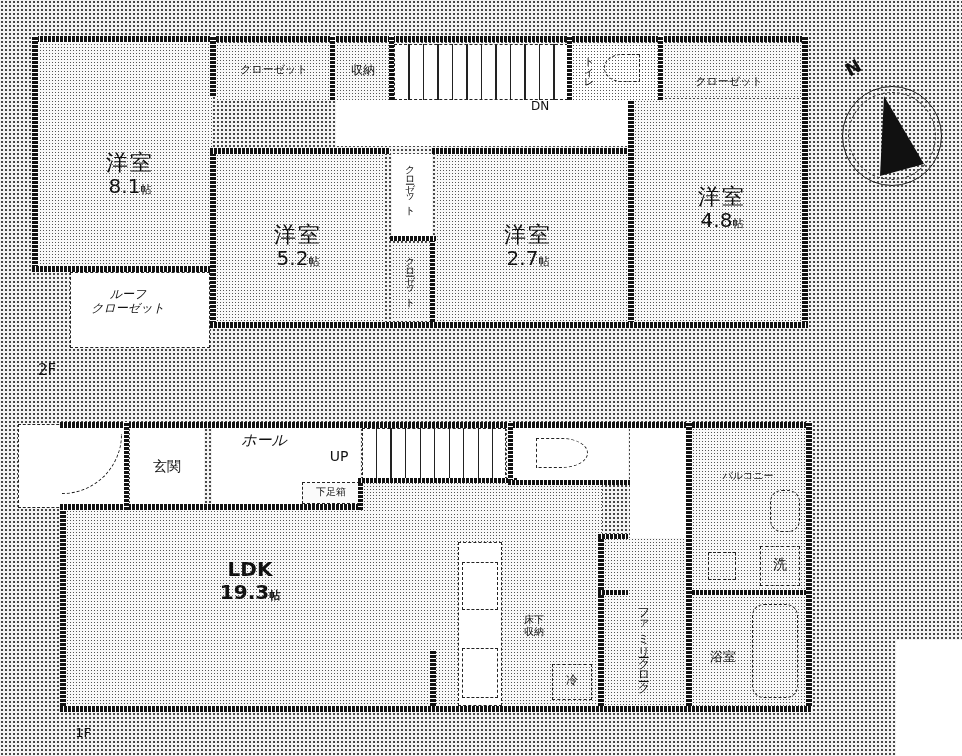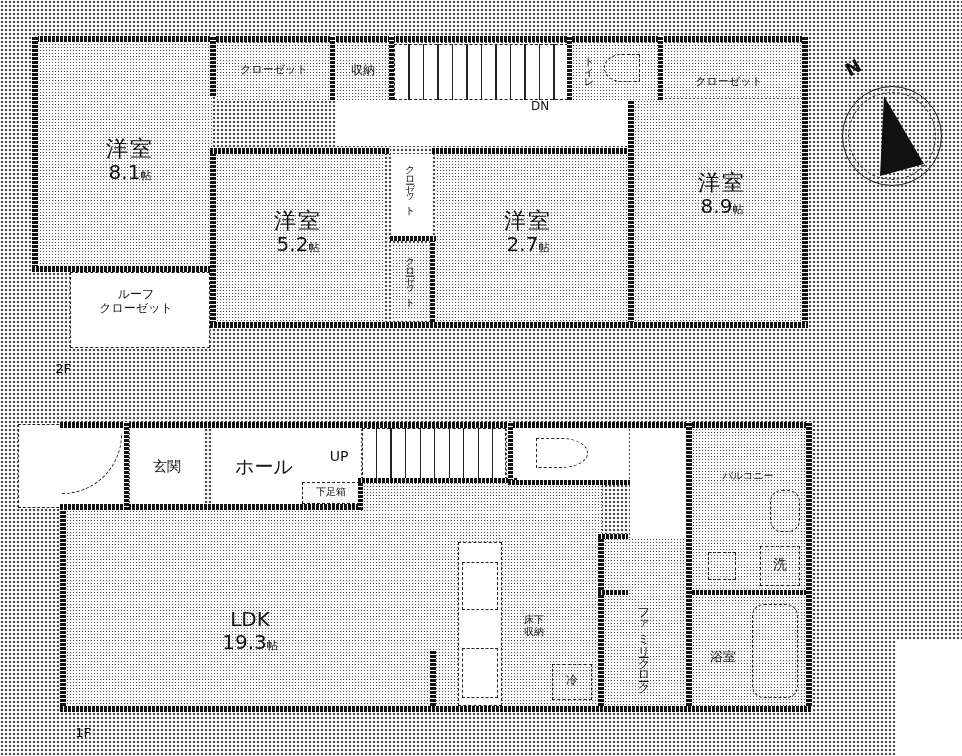--- a/index.html
+++ b/index.html
@@ -20,21 +20,21 @@
   }
   .plain { position:absolute; box-sizing:border-box; background:#fff; }
   .wall { position:absolute; background:#111;
     background-image: repeating-linear-gradient(90deg, #111 0 3px, #fff 3px 4px);
   }
   .wallv { position:absolute; background:#111;
     background-image: repeating-linear-gradient(0deg, #111 0 3px, #fff 3px 4px);
   }
   .dash { position:absolute; box-sizing:border-box; border:1.5px dashed #222; }
   .label { position:absolute; text-align:center; line-height:1.15; white-space:nowrap; }
-  .big { font-size:22px; letter-spacing:2px; }
+  .big { font-size:22px; letter-spacing:2px;margin-top:14px; }
   .num { font-size:20px; }
   .num small { font-size:11px; }
   .small { font-size:12px; }
   .vert { writing-mode: vertical-rl; font-size:10px; letter-spacing:-1px; }
   .stairs {
     position:absolute; box-sizing:border-box; background:#fff;
     background-image: repeating-linear-gradient(90deg, transparent 0 13px, #222 13px 14.5px);
     border:1.5px dashed #222;
   }
   .doorarc { position:absolute; box-sizing:border-box; border:1.2px dashed #222; border-radius:0 100% 0 0; border-left:none; border-bottom:none; }
@@ -81,25 +81,25 @@
 
   <div class="room" style="left:436px;top:154px;width:192px;height:168px;"></div>
   <div class="label" style="left:478px;top:208px;width:100px;">
     <div class="big">洋室</div>
     <div class="num"><span>2.7</span><small>帖</small></div>
   </div>
 
   <div class="room" style="left:634px;top:100px;width:170px;height:222px;"></div>
   <div class="label" style="left:672px;top:170px;width:100px;">
     <div class="big">洋室</div>
-    <div class="num"><span>8.9</span><small>帖</small></div>
+    <div class="num"><span>4.8</span><small>帖</small></div>
   </div>
 
   <div class="plain" style="left:70px;top:272px;width:140px;height:76px;border:1.5px dashed #222;"></div>
-  <div class="label small" style="left:76px;top:288px;width:120px;">
+  <div class="label small" style="left:68px;top:288px;width:120px;font-style:italic;">
     <div>ルーフ</div>
     <div>クローゼット</div>
   </div>
 
   <div class="wall" style="left:32px;top:36px;width:776px;height:6px;"></div>
   <div class="wallv" style="left:32px;top:36px;width:6px;height:236px;"></div>
   <div class="wall" style="left:32px;top:266px;width:184px;height:6px;"></div>
   <div class="wallv" style="left:210px;top:36px;width:6px;height:60px;"></div>
   <div class="wallv" style="left:210px;top:150px;width:6px;height:178px;"></div>
   <div class="wall" style="left:210px;top:148px;width:180px;height:6px;"></div>
@@ -107,21 +107,21 @@
   <div class="wallv" style="left:330px;top:36px;width:5px;height:64px;"></div>
   <div class="wallv" style="left:389px;top:36px;width:5px;height:64px;"></div>
   <div class="wallv" style="left:567px;top:36px;width:5px;height:64px;"></div>
   <div class="wallv" style="left:658px;top:36px;width:5px;height:64px;"></div>
   <div class="wallv" style="left:628px;top:100px;width:6px;height:228px;"></div>
   <div class="wallv" style="left:430px;top:236px;width:5px;height:90px;"></div>
   <div class="wall" style="left:390px;top:236px;width:46px;height:5px;"></div>
   <div class="wallv" style="left:802px;top:36px;width:6px;height:292px;"></div>
   <div class="wall" style="left:210px;top:322px;width:598px;height:6px;"></div>
 
-  <div class="label small" style="left:48px;top:362px;width:30px;font-size:13px;">2F</div>
+  <div class="label small" style="left:32px;top:362px;width:30px;font-size:15px;">2F</div>
 </div>
 
 <div class="abs" style="left:836px;top:58px;width:110px;height:130px;">
   <div class="label small" style="left:10px;top:0px;font-size:18px;font-weight:bold;transform:rotate(-30deg);">N</div>
   <div class="abs" style="left:6px;top:28px;width:100px;height:100px;border:1.5px solid #222;border-radius:50%;box-sizing:border-box;"></div>
   <div class="abs" style="left:12px;top:34px;width:88px;height:88px;border:1.2px dashed #333;border-radius:50%;box-sizing:border-box;"></div>
   <svg class="abs" style="left:6px;top:28px;" width="100" height="100" viewBox="0 0 100 100">
     <polygon points="42,10 38,90 82,78" fill="#111"></polygon>
   </svg>
 </div>
@@ -129,35 +129,35 @@
 <div>
 
   <div class="plain" style="left:18px;top:424px;width:46px;height:84px;border:1.5px dashed #222;border-right:none;"></div>
 
   <div class="plain" style="left:64px;top:426px;width:64px;height:84px;"></div>
   <div class="doorarc" style="left:62px;top:434px;width:60px;height:60px;transform:scaleY(-1);"></div>
   <div class="plain" style="left:130px;top:426px;width:74px;height:84px;"></div>
   <div class="label small" style="left:130px;top:458px;width:74px;font-size:14px;">玄関</div>
 
   <div class="plain" style="left:212px;top:426px;width:148px;height:84px;"></div>
-  <div class="label small" style="left:224px;top:456px;width:80px;font-size:19px;">ホール</div>
+  <div class="label small" style="left:224px;top:432px;width:80px;font-size:15px;font-style:italic;">ホール</div>
   <div class="label small" style="left:322px;top:448px;width:34px;font-size:14px;">UP</div>
   <div class="dash" style="left:302px;top:482px;width:58px;height:22px;background:#fafafa;"></div>
   <div class="label" style="left:302px;top:486px;width:58px;font-size:10px;">下足箱</div>
 
   <div class="stairs" style="left:362px;top:428px;width:144px;height:52px;"></div>
 
   <div class="plain" style="left:512px;top:428px;width:116px;height:54px;"></div>
   <div class="dash" style="left:536px;top:438px;width:52px;height:30px;border-radius:0 50% 50% 0;"></div>
 
   <div class="plain" style="left:630px;top:428px;width:56px;height:110px;"></div>
 
   <div class="room" style="left:66px;top:510px;width:536px;height:196px;"></div>
   <div class="room" style="left:360px;top:482px;width:242px;height:30px;"></div>
-  <div class="label" style="left:190px;top:608px;width:120px;">
+  <div class="label" style="left:190px;top:558px;width:120px;font-weight:bold;">
     <div class="num">LDK</div>
     <div class="num"><span>19.3</span><small>帖</small></div>
   </div>
 
   <div class="plain" style="left:458px;top:542px;width:44px;height:164px;border:1.5px dashed #222;"></div>
   <div class="dash" style="left:462px;top:562px;width:36px;height:48px;"></div>
   <div class="dash" style="left:462px;top:648px;width:36px;height:50px;"></div>
   <div class="label" style="left:514px;top:614px;width:40px;font-size:10px;">
     <div>床下</div>
     <div>収納</div>

